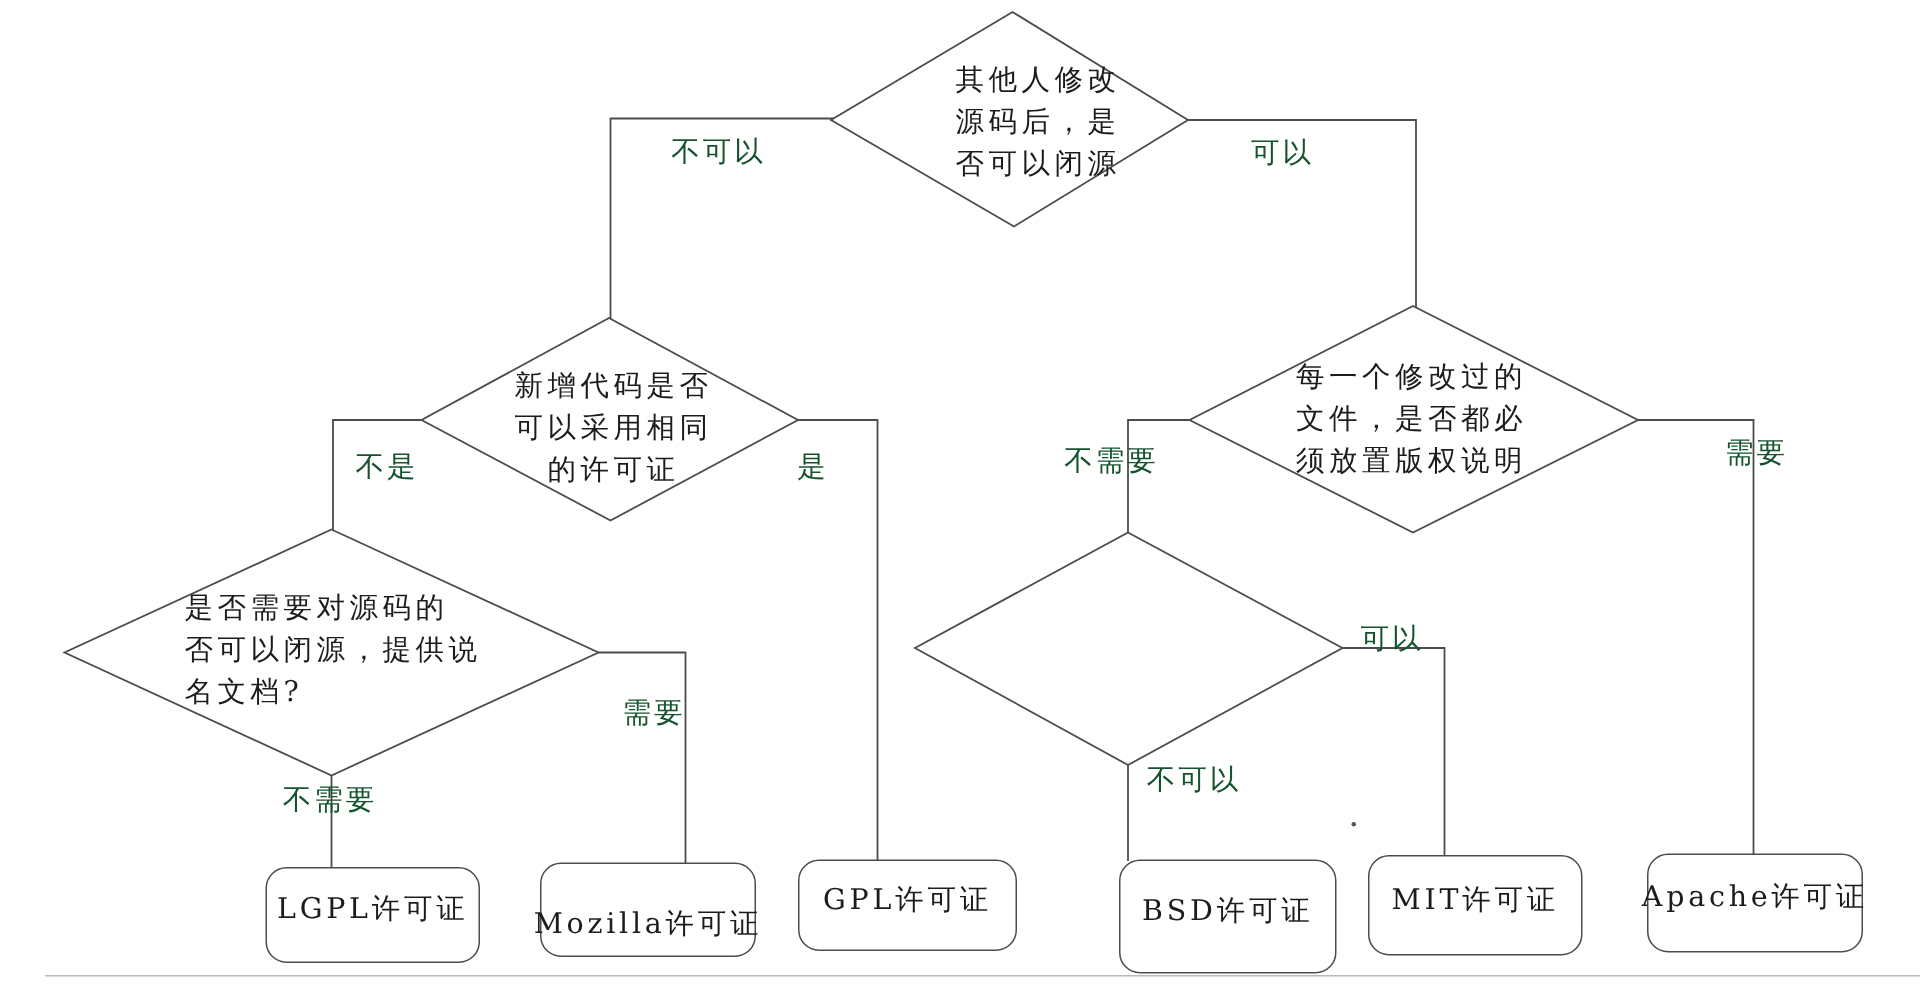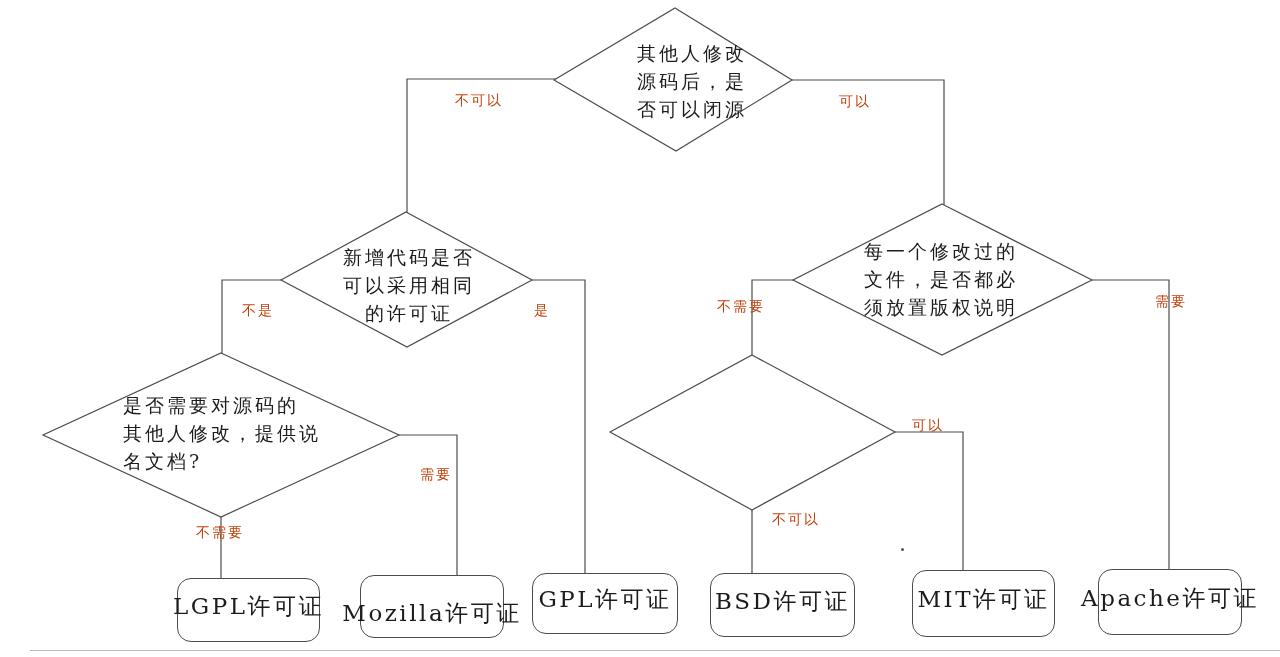--- a/index.html
+++ b/index.html
@@ -45,35 +45,35 @@
     letter-spacing: 3px;
     color: #1c1c1c;
   }
   .diamond-text.centered {
     transform: translate(-50%, -50%);
     text-align: center;
   }
   .edge-label {
     position: absolute;
     transform: translate(-50%, -50%);
-    font-size: 14px;
+    font-size: 19px;
     letter-spacing: 2px;
     white-space: nowrap;
-    color: #c2410c;
+    color: #14532d;
   }
   .license-box {
     position: absolute;
     border: 1.3px solid #4c4c4c;
     border-radius: 14px;
     background: #ffffff;
     display: flex;
     align-items: center;
     justify-content: center;
     box-sizing: border-box;
-    font-size: 23px;
+    font-size: 19px;
     letter-spacing: 2.5px;
     white-space: nowrap;
     color: #1c1c1c;
   }
   .license-box .label {
     padding-bottom: 8px;
   }
   .speck {
     position: absolute;
     width: 3px;
@@ -109,21 +109,21 @@
     <line class="faint" x1="30" y1="650.5" x2="1280" y2="650.5"></line>
   </svg>
 
   <div class="diamond-text centered" style="left:672px; top:81px;margin-left:20px;">其他人修改
 源码后，是
 否可以闭源</div>
   <div class="diamond-text centered" style="left:409px; top:285px;">新增代码是否
 可以采用相同
 的许可证</div>
   <div class="diamond-text" style="left:123px; top:391px; text-align:left;">是否需要对源码的
-其他人修改，提供说
+否可以闭源，提供说
 名文档?</div>
   <div class="diamond-text centered" style="left:941px; top:279px;">每一个修改过的
 文件，是否都必
 须放置版权说明</div>
 
   <div class="edge-label" style="left:479px; top:101px;">不可以</div>
   <div class="edge-label" style="left:855px; top:102px;">可以</div>
   <div class="edge-label" style="left:258px; top:311px;">不是</div>
   <div class="edge-label" style="left:542px; top:311px;">是</div>
   <div class="edge-label" style="left:436px; top:475px;">需要</div>
@@ -135,21 +135,21 @@
 
   <div class="license-box" style="left:177px; top:578px; width:143px; height:64px;">
     <span class="label">LGPL许可证</span>
   </div>
   <div class="license-box" style="left:360px; top:575px; width:144px; height:63px;align-items:flex-end;">
     <span class="label">Mozilla许可证</span>
   </div>
   <div class="license-box" style="left:532px; top:573px; width:146px; height:61px;">
     <span class="label">GPL许可证</span>
   </div>
-  <div class="license-box" style="left:710px; top:573px; width:145px; height:64px;">
+  <div class="license-box" style="left:746px; top:573px; width:145px; height:76px;">
     <span class="label">BSD许可证</span>
   </div>
   <div class="license-box" style="left:1098px; top:569px; width:144px; height:66px;">
     <span class="label">Apache许可证</span>
   </div>
   <div class="license-box" style="left:912px; top:570px; width:143px; height:67px;">
     <span class="label">MIT许可证</span>
   </div>
 
   <div class="speck" style="left:901px; top:548px;"></div>

